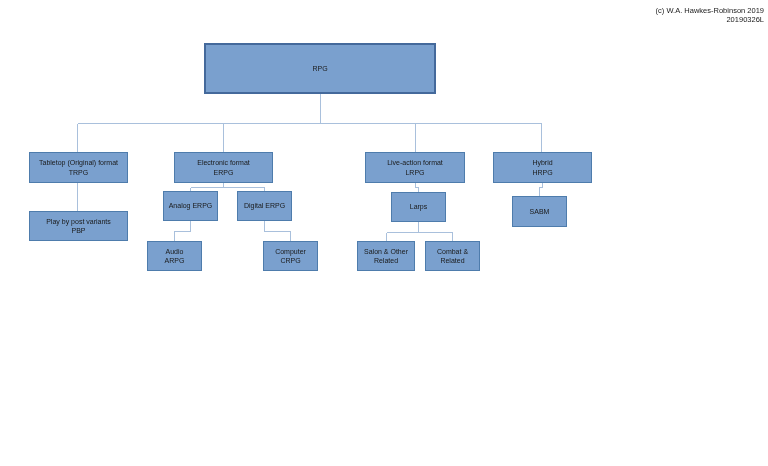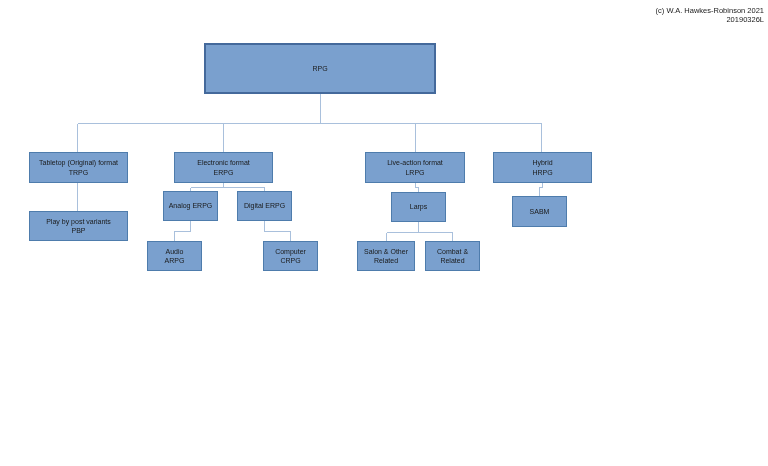--- a/index.html
+++ b/index.html
@@ -59,21 +59,21 @@
   }
   .node.root { border: 2px solid var(--root-border); }
   .node span { display: block; white-space: nowrap; }
 </style>
 </head>
 <body>
 
 <div class="canvas">
 
   <div class="copyright">
-    <span>(c) W.A. Hawkes-Robinson 2021</span>
+    <span>(c) W.A. Hawkes-Robinson 2019</span>
     <span>20190326L</span>
   </div>
 
   <svg class="connectors" viewBox="0 0 768 466" xmlns="http://www.w3.org/2000/svg">
 
     <path d="M320.5,94 V123.5"></path>
 
     <path d="M77.5,123.5 H541.5"></path>
 
     <path d="M77.5,123.5 V152"></path>

